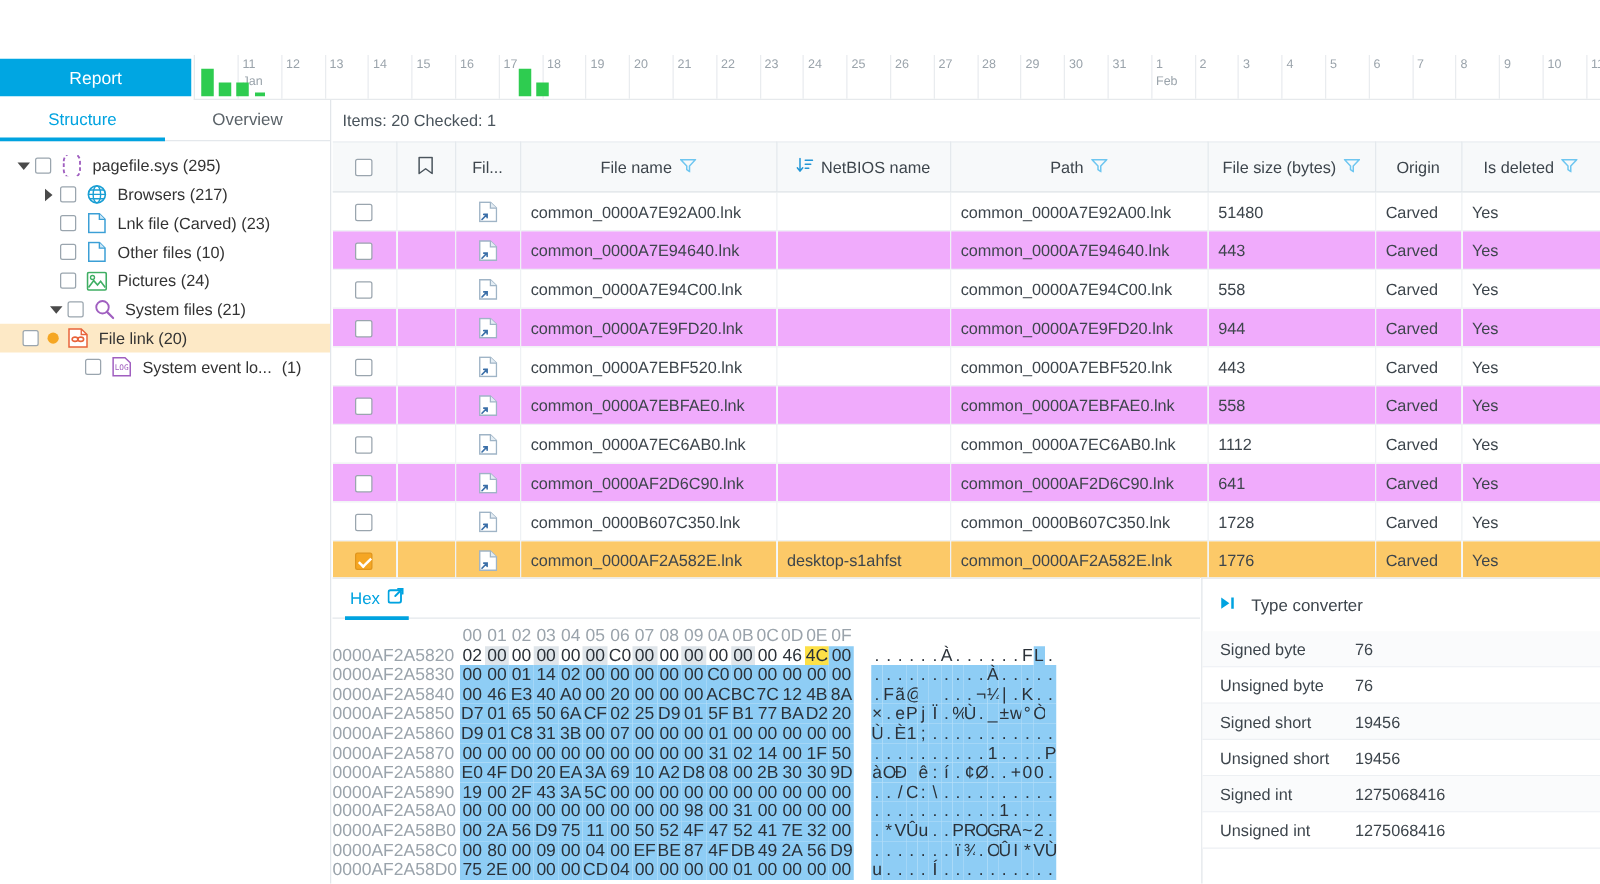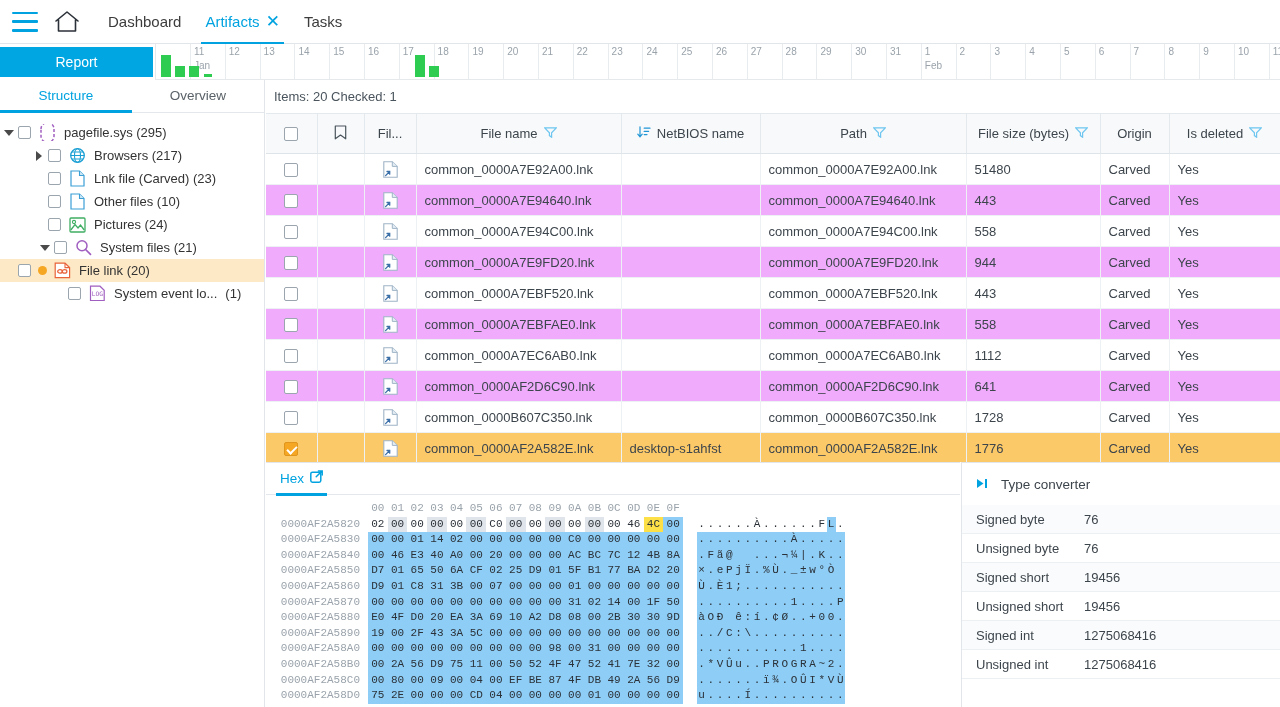--- a/index.html
+++ b/index.html
@@ -156,21 +156,21 @@
   .hex-tab {
     font-size: 13.5px; color: #00a3e0; position: relative; height: 32px;
     line-height: 32px; display: flex; align-items: center; gap: 6px; cursor: pointer;
     padding: 0 4px;
   }
   .hex-tab::after {
     content: ""; position: absolute; left: 0; right: 0; bottom: -1px;
     height: 3px; background: #00a3e0;
   }
   .hexbody {
-    font-family: Liberation Mono, monospace; font-size: 11px;
+    font-family: Liberation Sans, sans-serif; font-size: 14px;
     padding: 6px 0 0 0; line-height: 15.6px; color: #2b3138;
     position: relative; user-select: text;
   }
   .hexline { display: flex; white-space: pre; height: 15.6px; }
   .hx-off { width: 102px; flex: 0 0 102px; color: #9aa3ab; text-align: right; padding-right: 8px; }
   .hx-bytes { flex: 0 0 315px; display: flex; }
   .hx-b { width: 19.7px; text-align: center; display: inline-block; }
   .hx-gap { width: 14px; flex: 0 0 14px; }
   .hx-ascii { flex: 0 0 148px; display: flex; }
   .hx-a { width: 9.25px; text-align: center; display: inline-block; }
@@ -188,42 +188,20 @@
   .tc-row:nth-child(odd) { background: #fafbfc; }
   .tc-row:nth-child(even) { background: #ffffff; }
   .tc-k { width: 122px; flex: 0 0 122px; padding-left: 14px; }
   .tc-v { flex: 1; }
 </style>
 </head>
 <body>
 
 <div class="app">
 
-  <div class="topbar">
-    <div class="hamburger">
-      <i></i>
-        <i></i>
-        <i></i>
-    </div>
-    <div class="home-icon">
-      <svg width="28" height="26" viewBox="0 0 28 26">
-          <path d="M3 12 L14 3 L25 12 M5.5 11 V22 H22.5 V11" fill="none" stroke="#2b3138" stroke-width="1.6" stroke-linejoin="round" stroke-linecap="round"></path>
-        </svg>
-    </div>
-    <div class="tab-link">
-      <span>Dashboard</span>
-    </div>
-    <div class="tab-link active">
-      <span>Artifacts</span>
-      <span class="tab-close">✕</span>
-    </div>
-    <div class="tab-link">
-      <span>Tasks</span>
-    </div>
-  </div>
 
   <div class="second-row">
     <button class="report-btn">Report</button>
   </div>
 
   <div class="timeline-wrap">
     <div class="tl-ticks" id="tl-ticks">
         <div class="tl-tick" style="left: 34px;"></div>
         <div class="tl-lbl" style="left: 34px;">11</div>
         <div class="tl-sub" style="left: 34px;">Jan</div>
@@ -304,21 +282,21 @@
   <div class="leftpanel">
     <div class="lp-tabs">
       <div class="lp-tab active">
         <span>Structure</span>
       </div>
       <div class="lp-tab">
         <span>Overview</span>
       </div>
     </div>
     <div class="tree" id="tree">
-        <div class="tnode" style="">
+        <div class="tnode" style="padding-left: 10px;">
           <span class="tw">
             <span class="caret down"></span>
           </span>
           <span class="tcb"></span>
           <span class="ticon">
             <svg width="17" height="17" viewBox="0 0 17 17">
               <path d="M2 5 A6.5 6.5 0 0 1 15 5 V12 A6.5 6.5 0 0 1 2 12 Z" fill="none" stroke="#a05fc0" stroke-width="1.5" stroke-dasharray="3 2"></path>
             </svg>
           </span>
           <span>pagefile.sys (295)</span>

